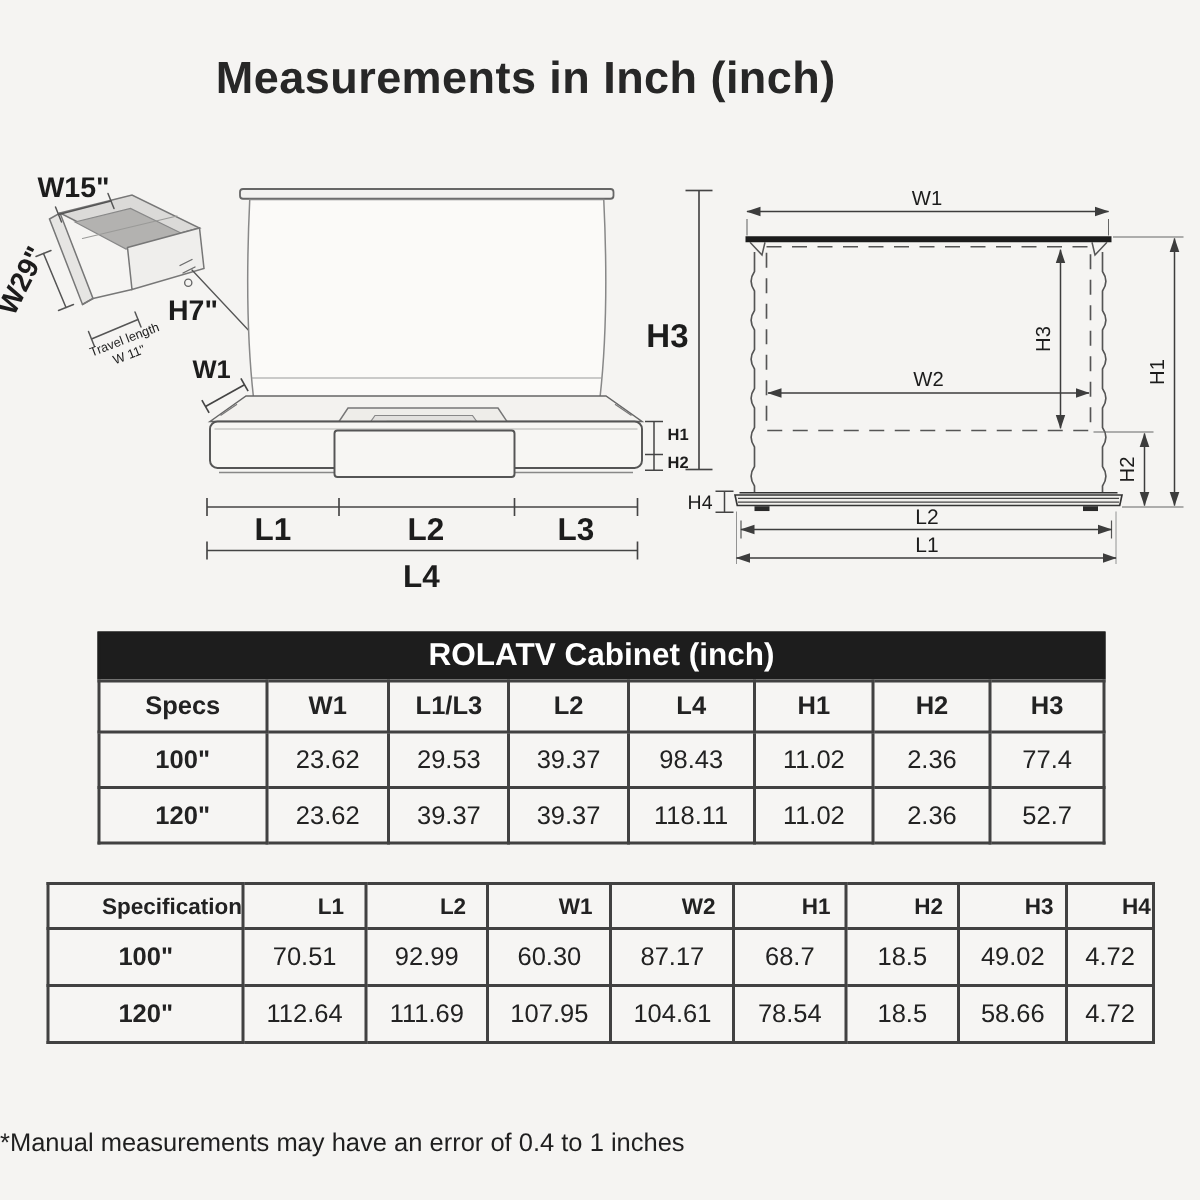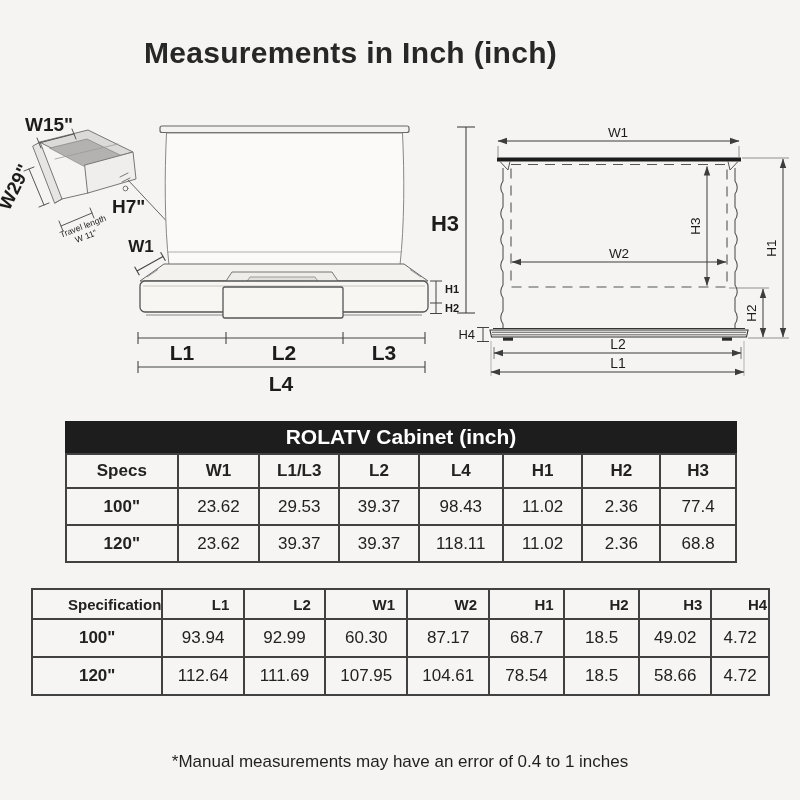--- a/index.html
+++ b/index.html
@@ -30,21 +30,21 @@
   #cabinet-table{left:65px;top:421px;width:672px;}
   #cabinet-table .tbl-band{height:32px;font-size:21px;}
   #cabinet-table th{height:32px;font-size:17px;}
   #cabinet-table td{height:35px;font-size:17px;}
   #screen-table{left:31px;top:588px;width:739px;}
   #screen-table .tbl-band{height:35px;font-size:24px;}
   #screen-table th{height:28px;font-size:15px;padding-left:35px;}
   #screen-table td{height:36px;font-size:17px;}
   .spec-col{font-weight:bold;}
   .footnote{
-    position:absolute;top:752px;left:0;width:800px;text-align:center;
+    position:absolute;top:752px;left:0;width:800px;text-align:left;
     font-size:17px;color:#1f1f1f;
   }
 </style>
 </head>
 <body>
 
 <div class="page-title">Measurements in Inch (inch)</div>
 
 <svg style="position:absolute;left:0;top:100px;" width="800" height="300" viewBox="0 100 800 300">
   <defs>
@@ -224,21 +224,21 @@
       <td>77.4</td>
     </tr>
     <tr>
       <td class="spec-col">120"</td>
       <td>23.62</td>
       <td>39.37</td>
       <td>39.37</td>
       <td>118.11</td>
       <td>11.02</td>
       <td>2.36</td>
-      <td>68.8</td>
+      <td>52.7</td>
     </tr>
   </tbody>
     </table>
 </div>
 
 <div class="spec-table" id="screen-table">
   <table>
     <colgroup>
       <col style="width:112px">
         <col style="width:85px">
@@ -257,21 +257,21 @@
       <th>L2</th>
       <th>W1</th>
       <th>W2</th>
       <th>H1</th>
       <th>H2</th>
       <th>H3</th>
       <th>H4</th>
     </tr>
     <tr>
       <td class="spec-col">100"</td>
-      <td>93.94</td>
+      <td>70.51</td>
       <td>92.99</td>
       <td>60.30</td>
       <td>87.17</td>
       <td>68.7</td>
       <td>18.5</td>
       <td>49.02</td>
       <td>4.72</td>
     </tr>
     <tr>
       <td class="spec-col">120"</td>

